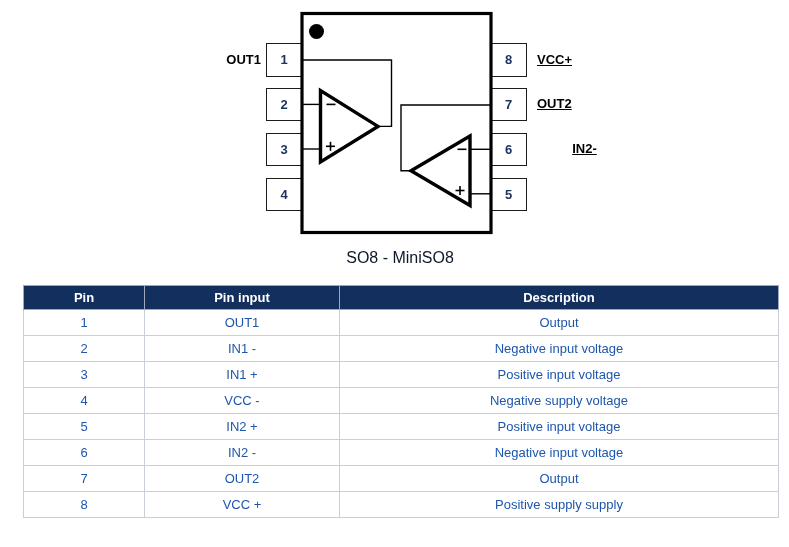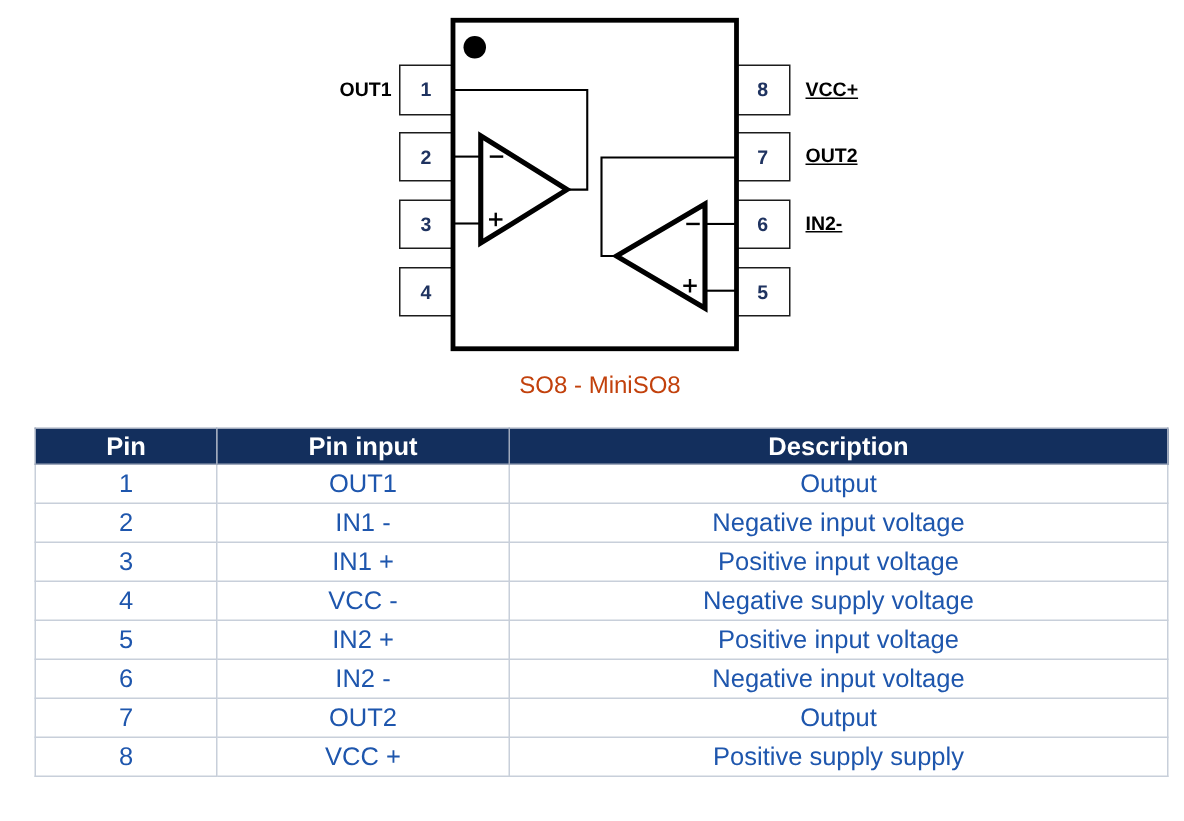--- a/index.html
+++ b/index.html
@@ -30,30 +30,30 @@
     font-size: 13px; font-weight: 700; color: #000000;
     z-index: 3;
   }
   .pin-label.left  { left: 170px; width: 91px; text-align: right; }
   .pin-label.right { left: 537px; width: 95px; text-align: left; text-decoration: underline; }
 
   .fig-caption {
     position: absolute;
     left: 300px; top: 249px; width: 200px;
     text-align: center;
-    font-size: 16px; color: #c2410c;
+    font-size: 16px; color: #0f172a;
     z-index: 3;
   }
 
   .pin-table-wrap { position: absolute; left: 23px; top: 285px; width: 755px; }
   table.pin-table {
     width: 755px;
     border-collapse: collapse;
     table-layout: fixed;
-    font-size: 17px;
+    font-size: 13px;
     padding-left: 13px;
   }
   table.pin-table th, table.pin-table td {
     border: 1px solid #C8CFDA;
     text-align: center;
     vertical-align: middle;
   }
   table.pin-table th {
     background: #132F5D;
     color: #ffffff;
@@ -96,21 +96,21 @@
       <span class="pin-num">6</span>
     </div>
   <div class="pin-box" style="left:490.5px; top:177.5px;">
       <span class="pin-num">5</span>
     </div>
 
   <div class="pin-label left" style="top:49.5px;">OUT1</div>
 
   <div class="pin-label right" style="top:49.5px;">VCC+</div>
   <div class="pin-label right" style="top:94px;">OUT2</div>
-  <div class="pin-label right" style="top:139px;">IN2-</div>
+  <div class="pin-label right" style="top:139px;text-align:center;">IN2-</div>
 
   <svg width="789" height="280" viewBox="0 0 789 280">
 
     <rect x="302" y="13.5" width="189" height="219" fill="#ffffff" stroke="#000000" stroke-width="3.2"></rect>
 
     <circle cx="316.5" cy="31.5" r="7.5" fill="#000000"></circle>
 
     <g>
       <polyline points="302,60 391.5,60 391.5,126.4 378,126.4" fill="none" stroke="#000000" stroke-width="1.4"></polyline>
       <line x1="302" y1="104.4" x2="320" y2="104.4" stroke="#000000" stroke-width="1.4"></line>

